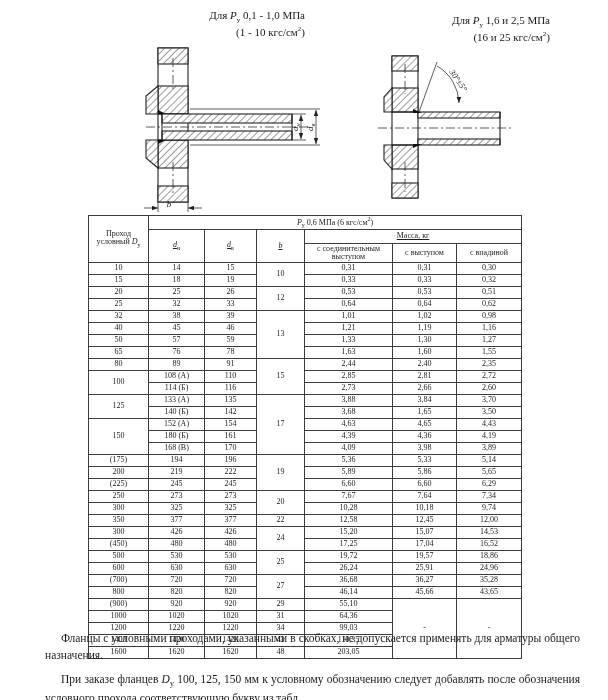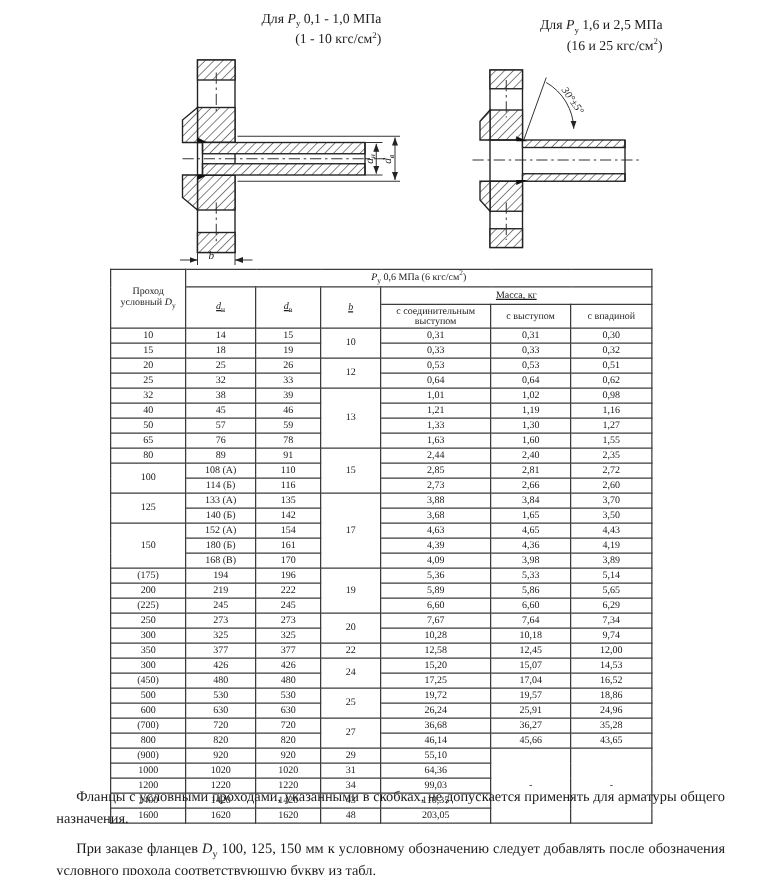--- a/index.html
+++ b/index.html
@@ -33,21 +33,21 @@
   .dim-sub{font-size:6.5px;}
   .angle-label{font-style:italic;font-size:8.5px;fill:#1b1b1b;}
 </style>
 </head>
 <body>
 
 <div class="fig-title" style="left:105px;top:8px;width:200px;">
   <div><span>Для </span><i>P</i><sub>у</sub><span> 0,1 - 1,0 МПа</span></div>
   <div><span>(1 - 10 кгс/см</span><sup>2</sup><span>)</span></div>
 </div>
-<div class="fig-title" style="left:330px;top:13px;width:200px;">
+<div class="fig-title" style="left:350px;top:13px;width:200px;">
   <div><span>Для </span><i>P</i><sub>у</sub><span> 1,6 и 2,5 МПа</span></div>
   <div><span>(16 и 25 кгс/см</span><sup>2</sup><span>)</span></div>
 </div>
 
 <svg class="drawing-layer" width="608" height="215" viewBox="0 0 608 215">
   <defs>
     <pattern id="h" width="5" height="5" patternUnits="userSpaceOnUse" patternTransform="rotate(45)">
       <rect width="5" height="5" fill="#ffffff"></rect>
       <line x1="0" y1="0" x2="0" y2="5" stroke="#3a3a3a" stroke-width="1"></line>
     </pattern>

